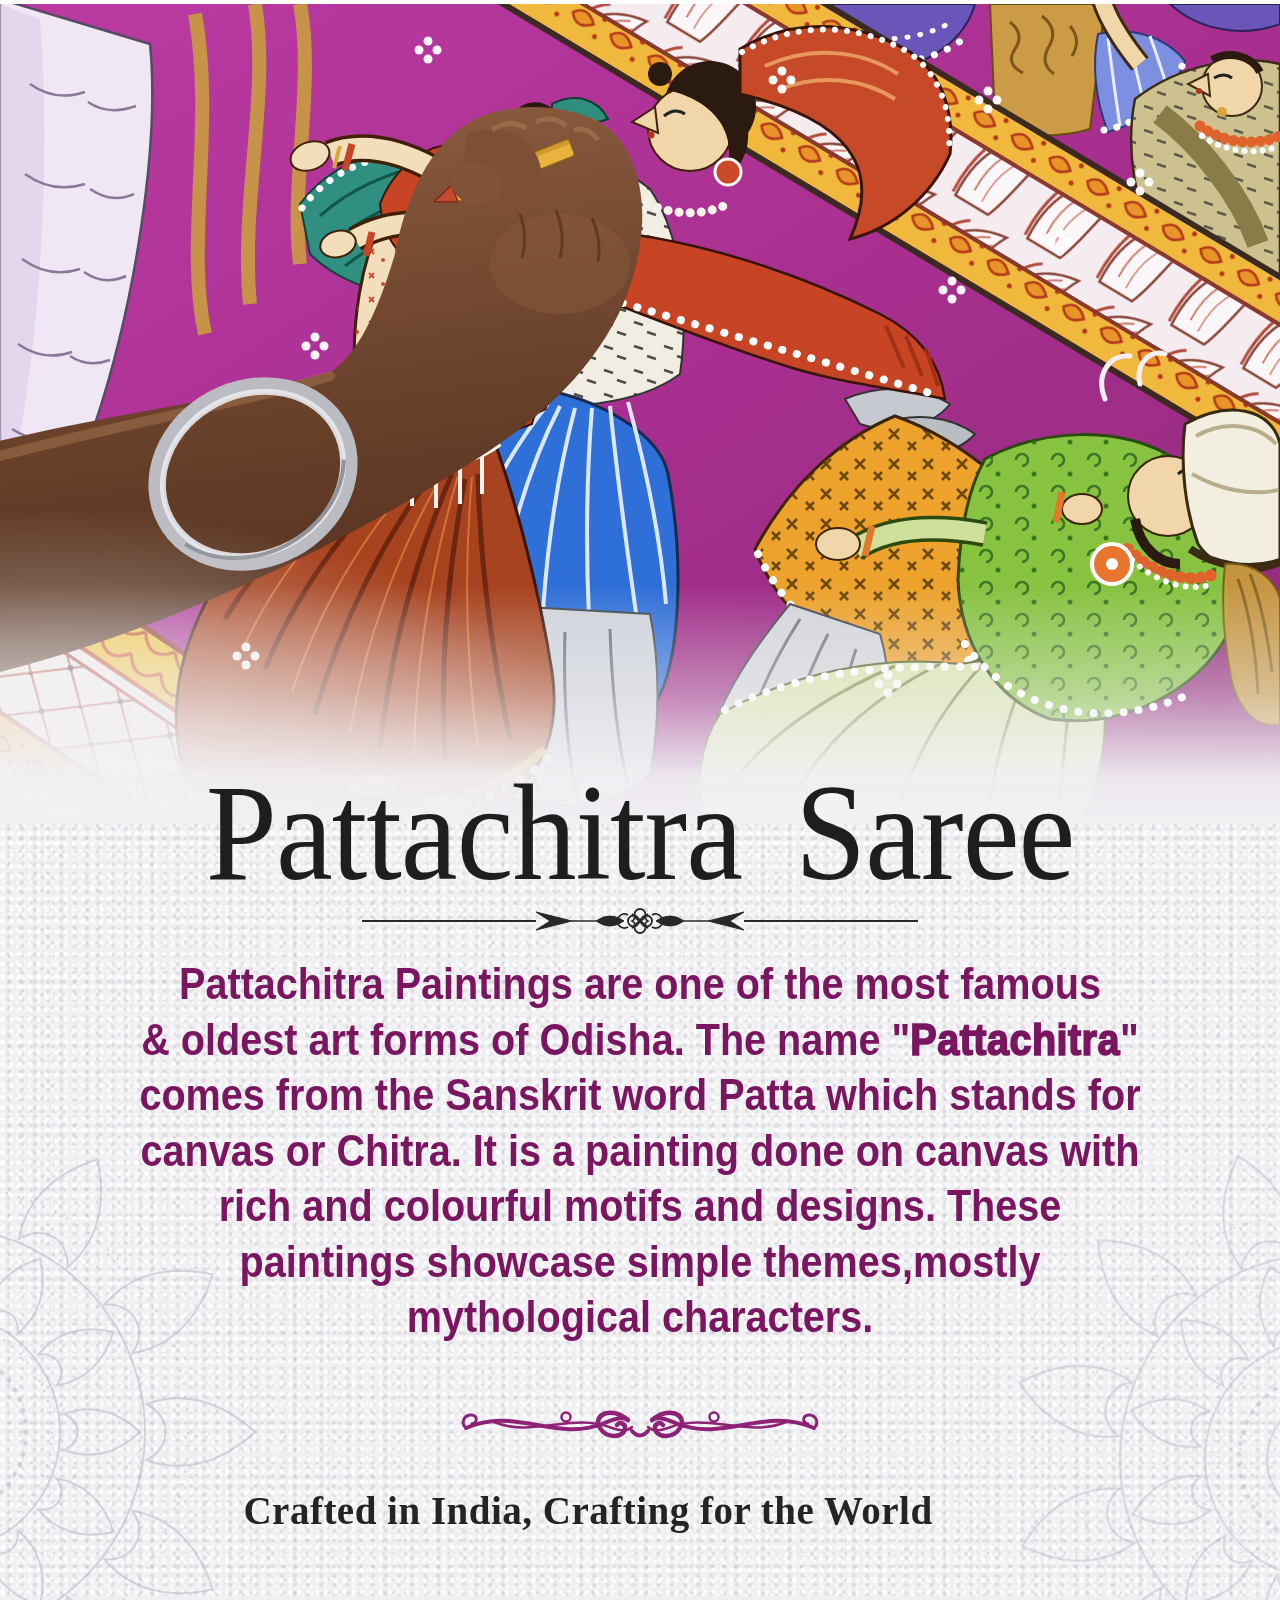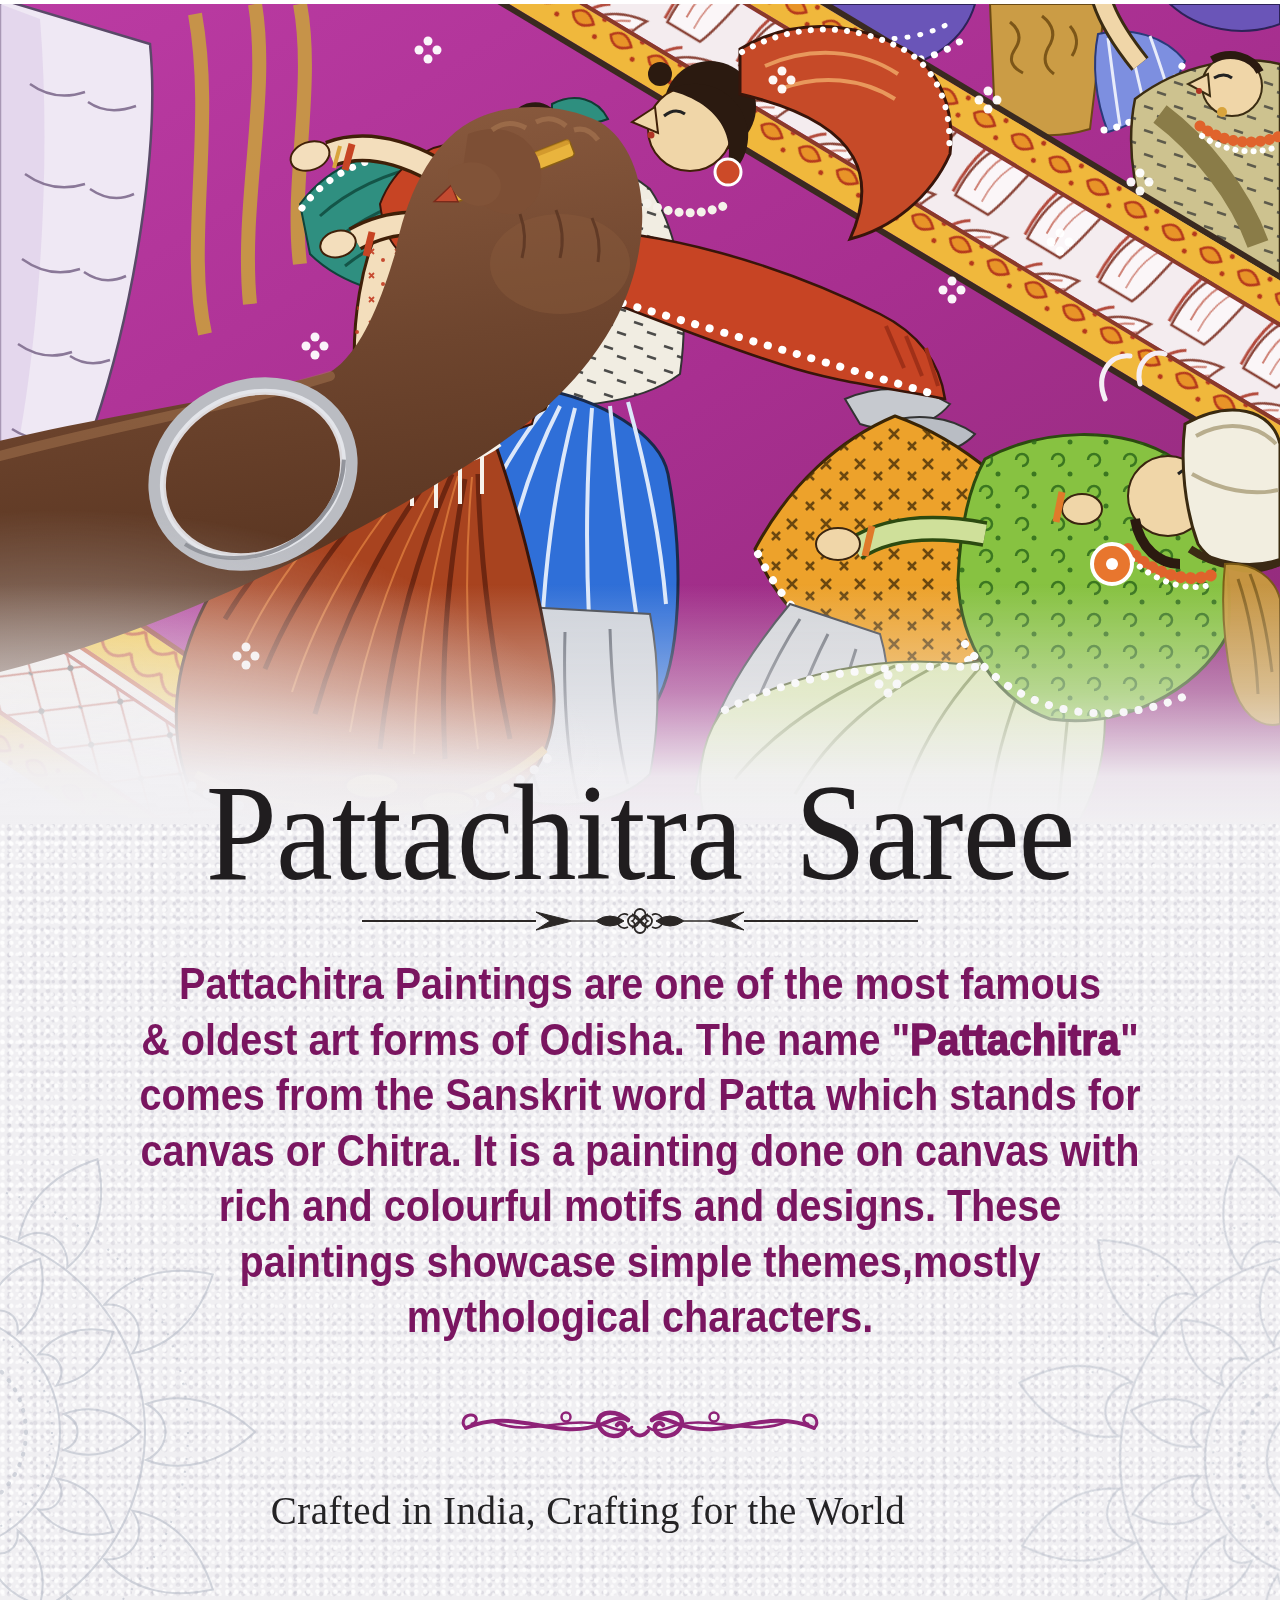--- a/index.html
+++ b/index.html
@@ -38,21 +38,21 @@
   .desc{
     position:absolute;left:50%;top:952px;width:1120px;
     transform:translateX(-50%) scaleX(.9);transform-origin:50% 0;
     text-align:center;color:var(--text-magenta,#7a1560);
     font-size:44px;line-height:55.5px;font-weight:700;font-stretch:condensed;
   }
   .desc .dbold{-webkit-text-stroke:1.7px currentColor;letter-spacing:.5px;}
   .flourish{position:absolute;left:50%;top:1394px;transform:translateX(-50%);}
   .tagline{
     position:absolute;left:0;top:1484px;width:1176px;text-align:center;
-    font-family:"Liberation Serif",serif;font-weight:400;
+    font-family:"Liberation Serif",serif;font-weight:700;
     font-size:39px;color:var(--tagline-ink,#242325);letter-spacing:.5px;
   }
 </style>
 </head>
 <body>
 
 <div class="stage">
 
   <svg class="hero" viewBox="0 0 1280 820">
     <defs>

